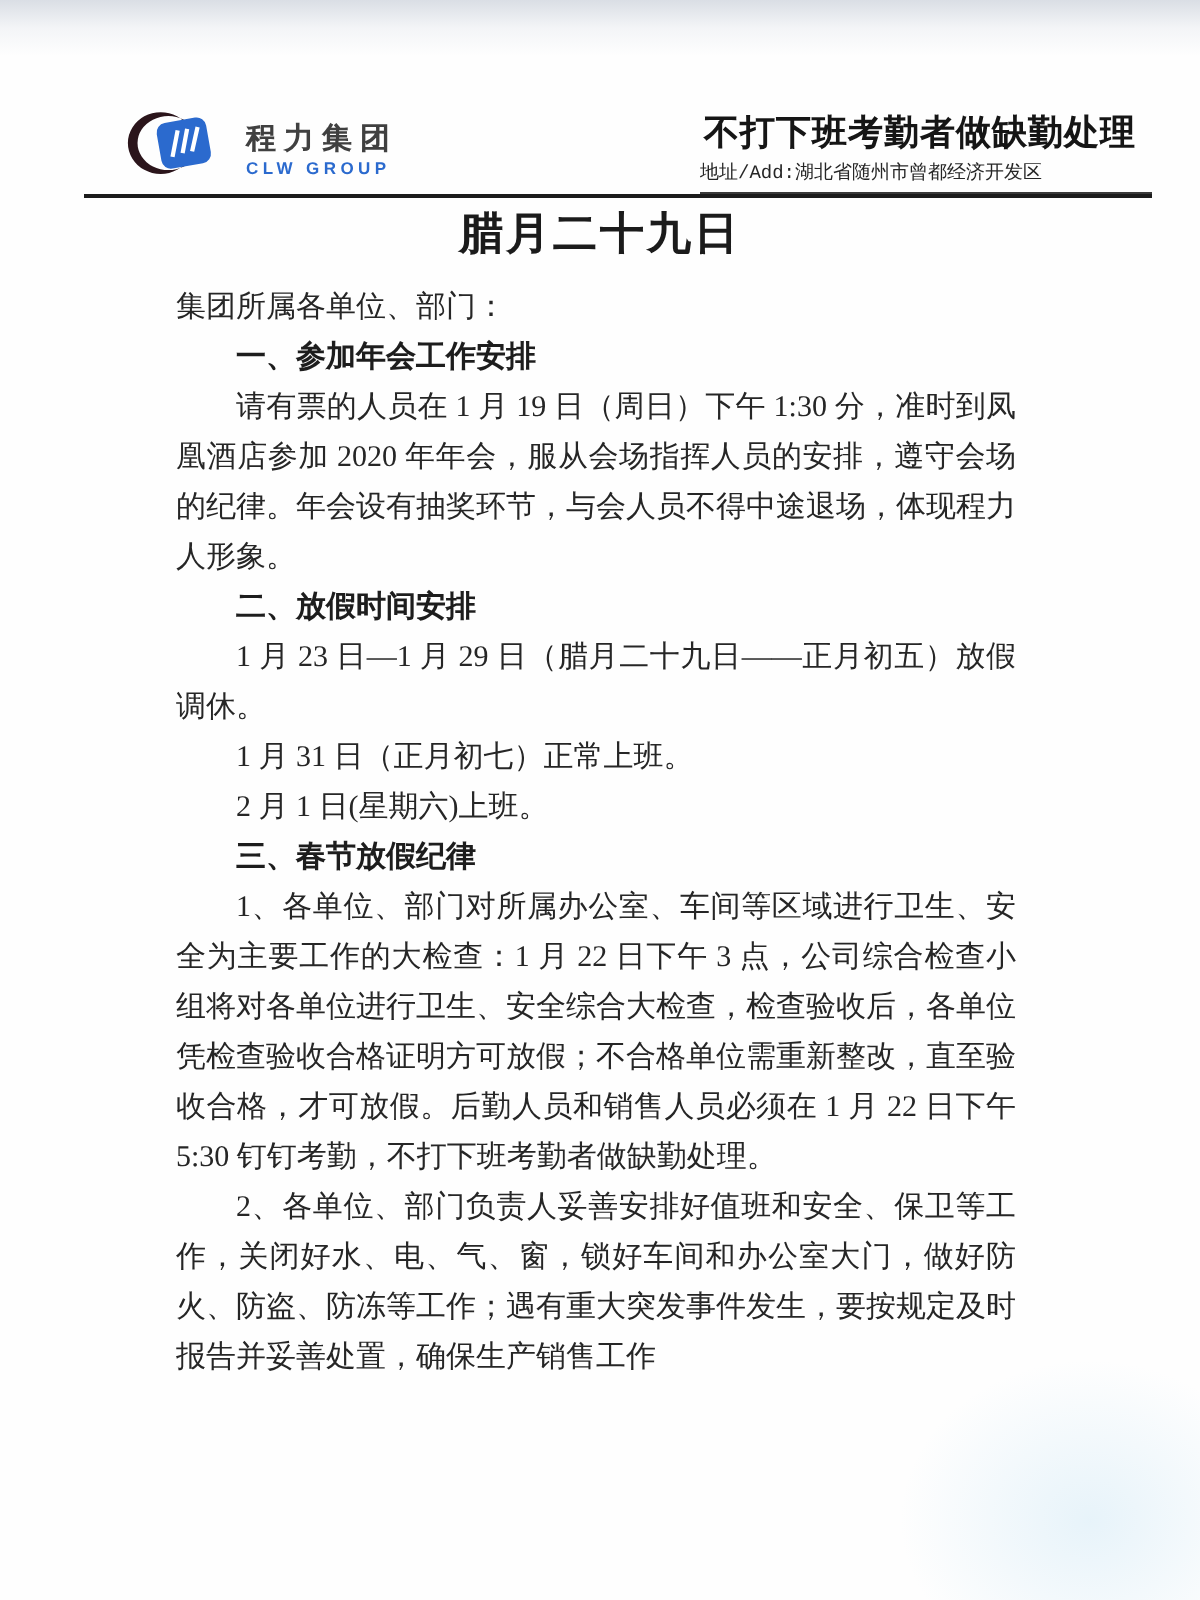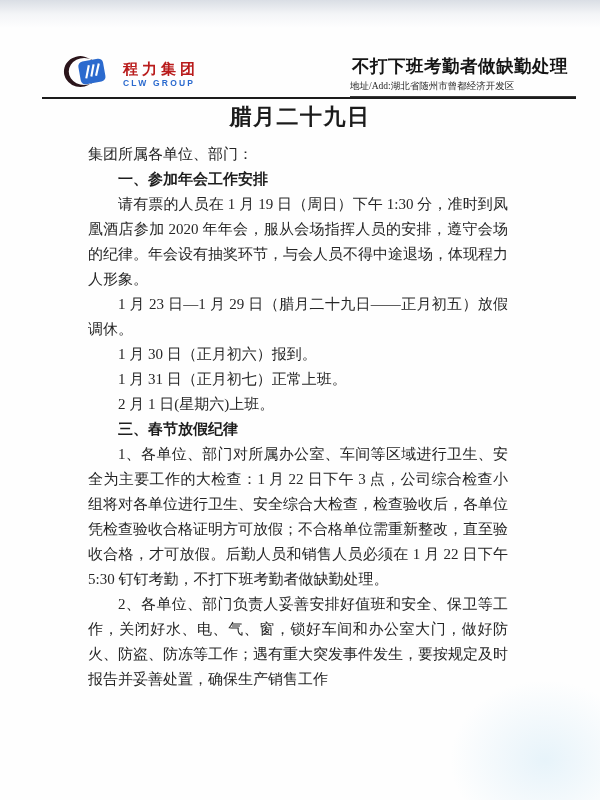--- a/index.html
+++ b/index.html
@@ -27,36 +27,36 @@
   }
   
   .logo-block {
     position: absolute; left: 62px; top: 55px;
     display: flex; align-items: center; gap: 7px;
   }
   .logo-texts { display: flex; flex-direction: column; line-height: 1; }
   .logo-cn {
     font-family: "Liberation Sans", sans-serif;
     font-weight: bold; font-size: 15px; letter-spacing: 4px;
-    color: #b91c1c; white-space: nowrap;
+    color: #404040; white-space: nowrap;
   }
   .logo-en {
     font-family: "Liberation Sans", sans-serif;
     font-weight: bold; font-size: 8.5px; letter-spacing: 2.2px;
     color: #2b6ace; margin-top: 3px; white-space: nowrap;
   }
   .company-name {
     position: absolute; left: 352px; top: 54px;
     font-family: "Liberation Sans", sans-serif;
     font-weight: bold; font-size: 17.5px; letter-spacing: 0.5px;
     color: #151515; white-space: nowrap;
   }
   .address-line {
     position: absolute; left: 350px; top: 80px; width: 226px;
-    font-family: Liberation Serif, serif;
+    font-family: Liberation Mono, monospace;
     font-size: 9.5px; color: #262626;
     padding-bottom: 3px;
     border-bottom: 1.5px solid #3a3a3a;
     white-space: nowrap;
   }
   .header-rule {
     position: absolute; left: 42px; top: 97px; width: 534px; height: 2px;
     background: #1c1c1c;
   }
   
@@ -103,22 +103,22 @@
   <div class="company-name">不打下班考勤者做缺勤处理</div>
   <div class="address-line">地址/Add:湖北省随州市曾都经济开发区</div>
   <div class="header-rule"></div>
 
   <div class="notice-title">腊月二十九日</div>
 
   <div class="doc-body">
     <p class="salutation">集团所属各单位、部门：</p>
     <p class="heading">一、参加年会工作安排</p>
     <p class="indent">请有票的人员在 1 月 19 日（周日）下午 1:30 分，准时到凤凰酒店参加 2020 年年会，服从会场指挥人员的安排，遵守会场的纪律。年会设有抽奖环节，与会人员不得中途退场，体现程力人形象。</p>
+    <p class="heading">二、放假时间安排</p>
     <p class="indent">1 月 23 日—1 月 29 日（腊月二十九日——正月初五）放假调休。</p>
-    <p class="indent">1 月 30 日（正月初六）报到。</p>
     <p class="indent">1 月 31 日（正月初七）正常上班。</p>
     <p class="indent">2 月 1 日(星期六)上班。</p>
     <p class="heading">三、春节放假纪律</p>
     <p class="indent">1、各单位、部门对所属办公室、车间等区域进行卫生、安全为主要工作的大检查：1 月 22 日下午 3 点，公司综合检查小组将对各单位进行卫生、安全综合大检查，检查验收后，各单位凭检查验收合格证明方可放假；不合格单位需重新整改，直至验收合格，才可放假。后勤人员和销售人员必须在 1 月 22 日下午 5:30 钉钉考勤，不打下班考勤者做缺勤处理。</p>
     <p class="indent">2、各单位、部门负责人妥善安排好值班和安全、保卫等工作，关闭好水、电、气、窗，锁好车间和办公室大门，做好防火、防盗、防冻等工作；遇有重大突发事件发生，要按规定及时报告并妥善处置，确保生产销售工作</p>
   </div>
 
 </div>
 
 </body></html>

